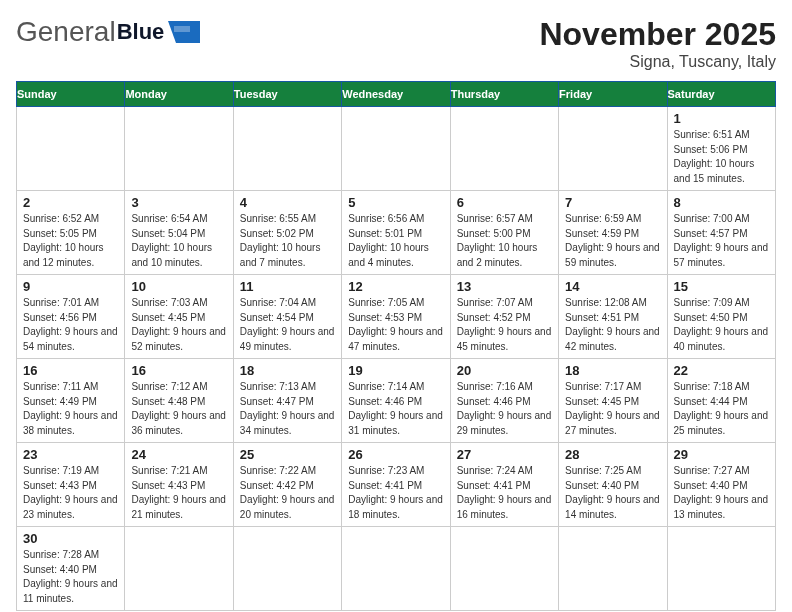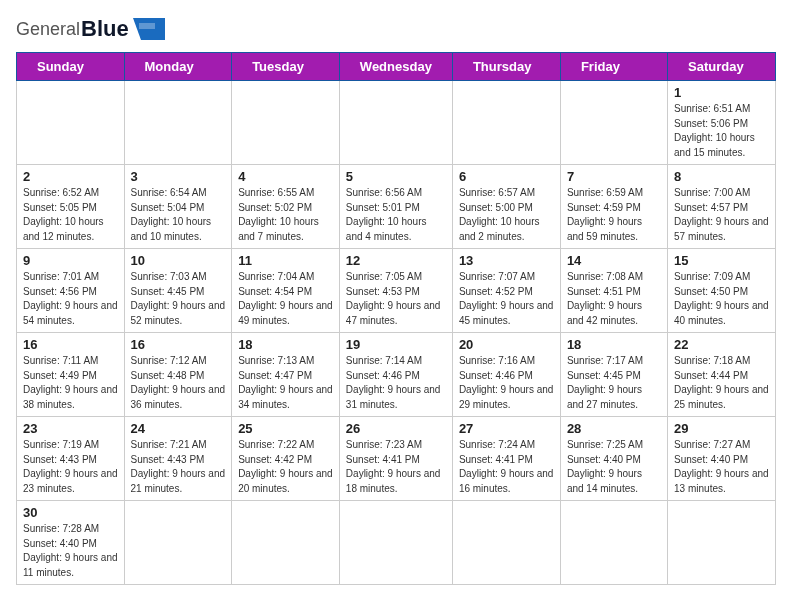--- a/index.html
+++ b/index.html
@@ -33,25 +33,25 @@
       font-size: 16px;
       font-weight: normal;
       color: #444;
     }
     .calendar {
       width: 100%;
       border-collapse: collapse;
       border: 1px solid #ccc;
     }
     .calendar th {
-      background: #a21caf;
+      background: #15803d;
       color: #fff;
       text-align: left;
-      padding: 6px 20px;
-      font-size: 13px;
+      padding: 6px 0;
+      font-size: 11px;
       font-weight: bold;
       border: 1px solid #1557a0;
     }
     .calendar td {
       vertical-align: top;
       border: 1px solid #ccc;
       padding: 4px 6px;
       width: calc(100% / 7);
       min-height: 80px;
       background: #fff;
@@ -74,27 +74,31 @@
     .week-row td {
       height: 80px;
     }
   </style>
 </head>
 <body>
 
 <div class="header">
   <div class="logo">
     <div style="display:flex;align-items:center;">
-      <span style="font-size:18px;color:#555;font-weight:normal;">General</span>
+      <span style="font-size:28px;color:#555;font-weight:normal;">General</span>
       <span style="font-size:22px;color:#0f172a;font-weight:bold;margin-left:1px;">Blue</span>
       <svg width="32" height="22" viewBox="0 0 32 22" style="margin-left:4px;">
         <polygon points="0,0 32,0 32,22 8,22" fill="#1a6bbf"></polygon>
         <polygon points="6,5 22,5 22,11 6,11" fill="#fff" opacity="0.3"></polygon>
       </svg>
     </div>
+  </div>
+  <div class="title-block">
+    <h1>November 2025</h1>
+    <h2>Signa, Tuscany, Italy</h2>
   </div>
 </div>
 
 <table class="calendar">
   <thead>
     <tr>
     <th>Sunday</th>
         <th>Monday</th>
         <th>Tuesday</th>
         <th>Wednesday</th>
@@ -188,21 +192,21 @@
 Daylight: 9 hours and 47 minutes.</div>
         </td>
         <td>
           <span class="day-num">13</span>
           <div class="day-info">Sunrise: 7:07 AM
 Sunset: 4:52 PM
 Daylight: 9 hours and 45 minutes.</div>
         </td>
         <td>
           <span class="day-num">14</span>
-          <div class="day-info">Sunrise: 7:08 AM
+          <div class="day-info">Sunrise: 12:08 AM
 Sunset: 4:51 PM
 Daylight: 9 hours and 42 minutes.</div>
         </td>
         <td>
           <span class="day-num">15</span>
           <div class="day-info">Sunrise: 7:09 AM
 Sunset: 4:50 PM
 Daylight: 9 hours and 40 minutes.</div>
         </td>
       </tr>

